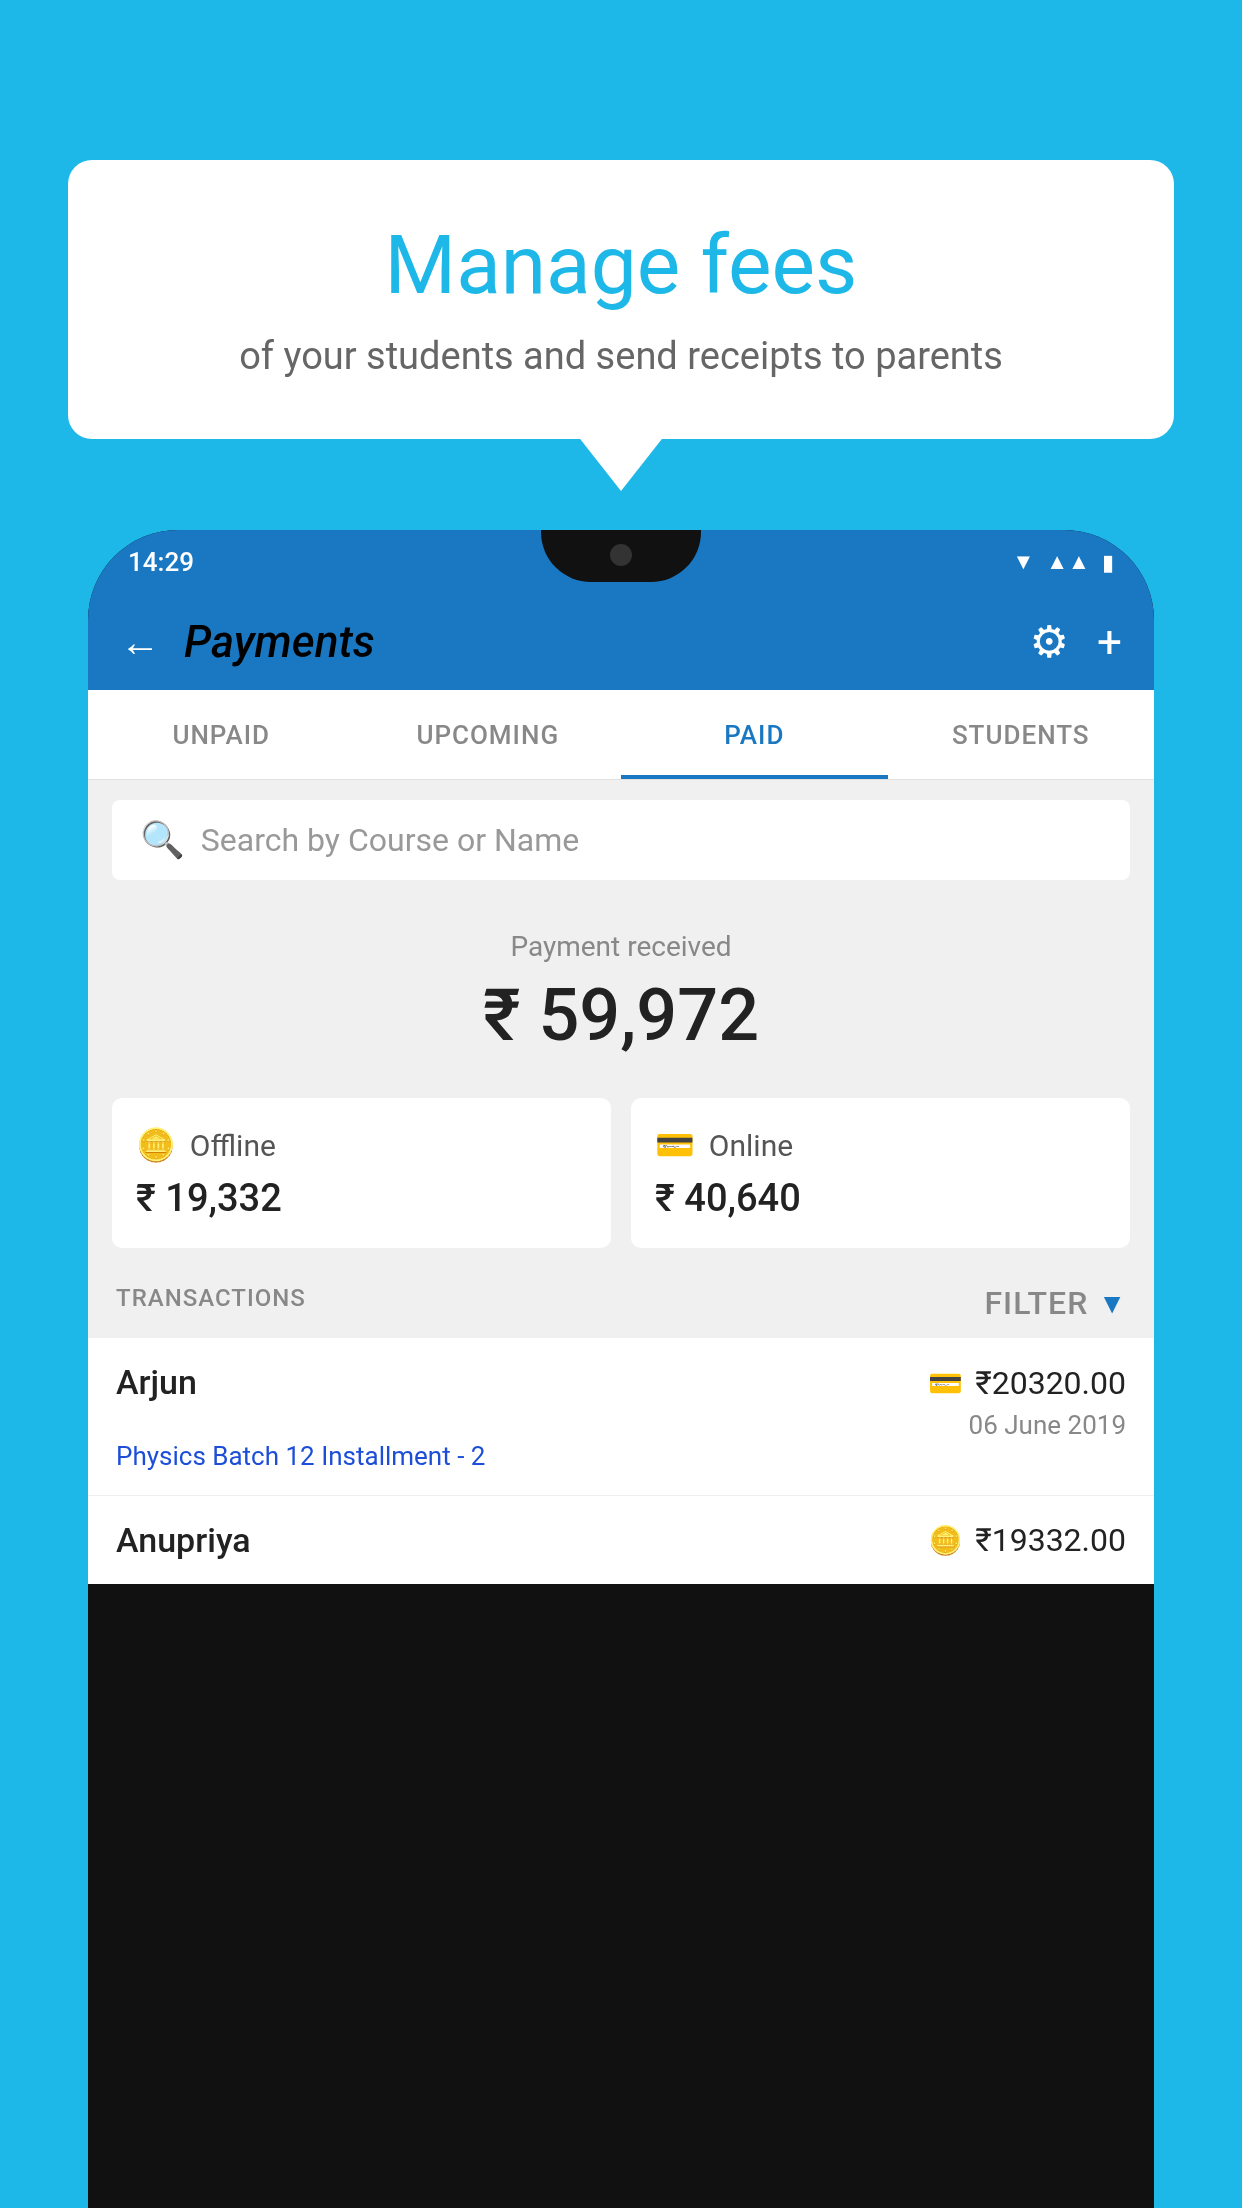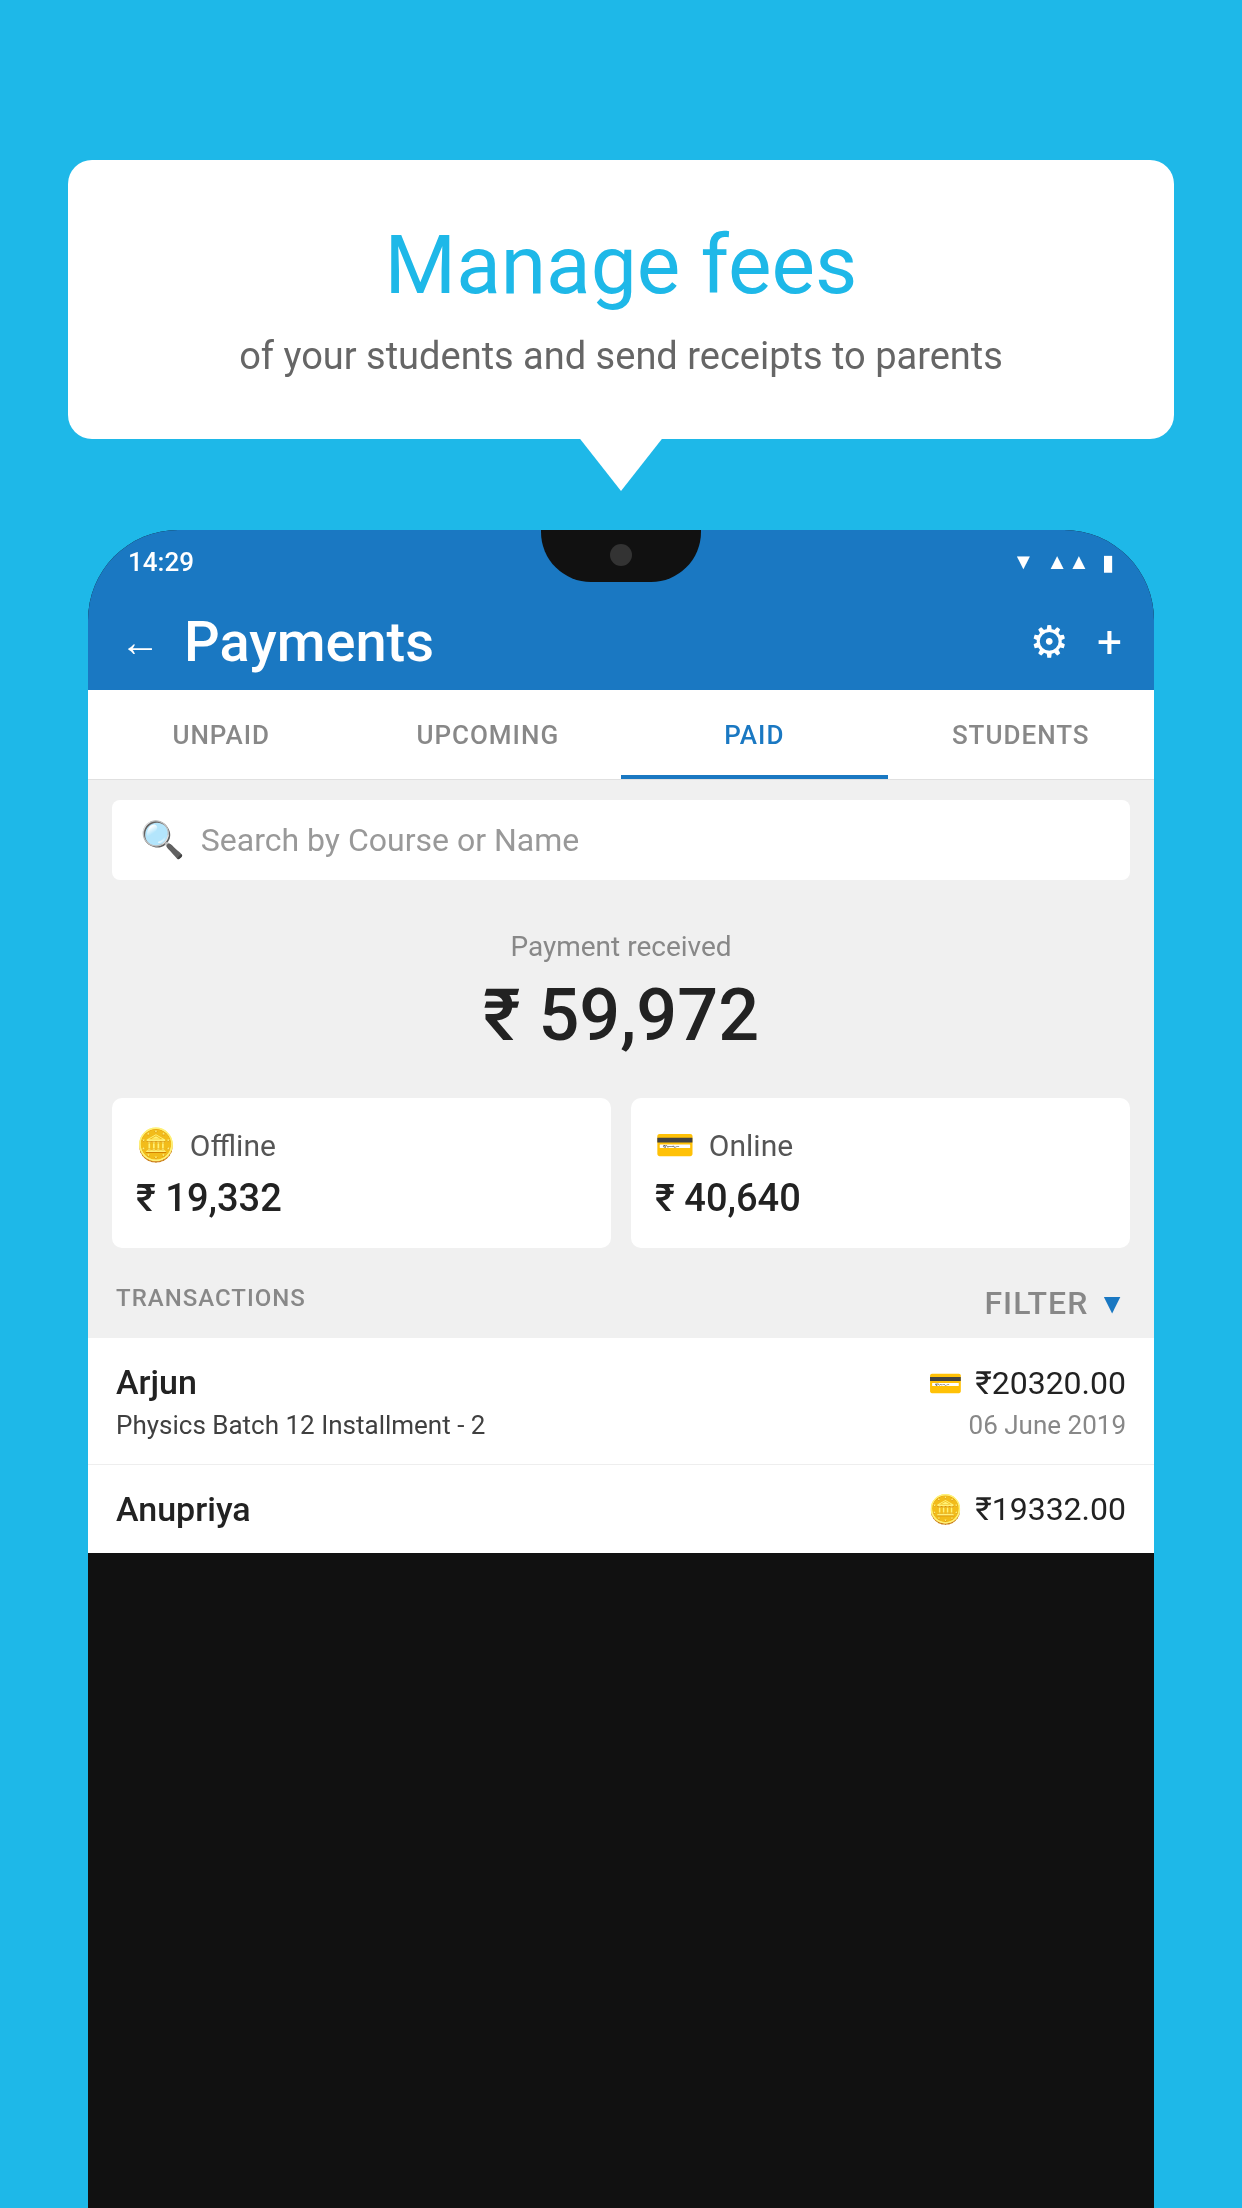--- a/index.html
+++ b/index.html
@@ -117,24 +117,25 @@
       align-items: center;
       padding: 0 32px;
     }
     .back-arrow {
       color: #ffffff;
       font-size: 40px;
       margin-right: 24px;
       cursor: pointer;
     }
     .app-bar-title {
-      color: #ffffff;
-      font-size: 56px;
+      color: #000000;
+      font-size: 44px;
       font-weight: 500;
       flex: 1;
+      font-style: italic;
     }
     .app-bar-icons {
       display: flex;
       align-items: center;
       gap: 28px;
     }
     .gear-icon, .plus-icon {
       color: #ffffff;
       font-size: 44px;
       cursor: pointer;
@@ -310,21 +311,22 @@
       font-size: 32px;
       color: #222222;
       font-weight: 400;
     }
     .transaction-row-bottom {
       display: flex;
       justify-content: space-between;
     }
     .transaction-course {
       font-size: 26px;
-      color: #404040;
+      color: #1d4ed8;
+      margin-top: 31px;
     }
     .transaction-date {
       font-size: 26px;
       color: #888888;
     }
 
     
     .transaction-row-partial {
       background: #ffffff;
       padding: 24px 28px;

